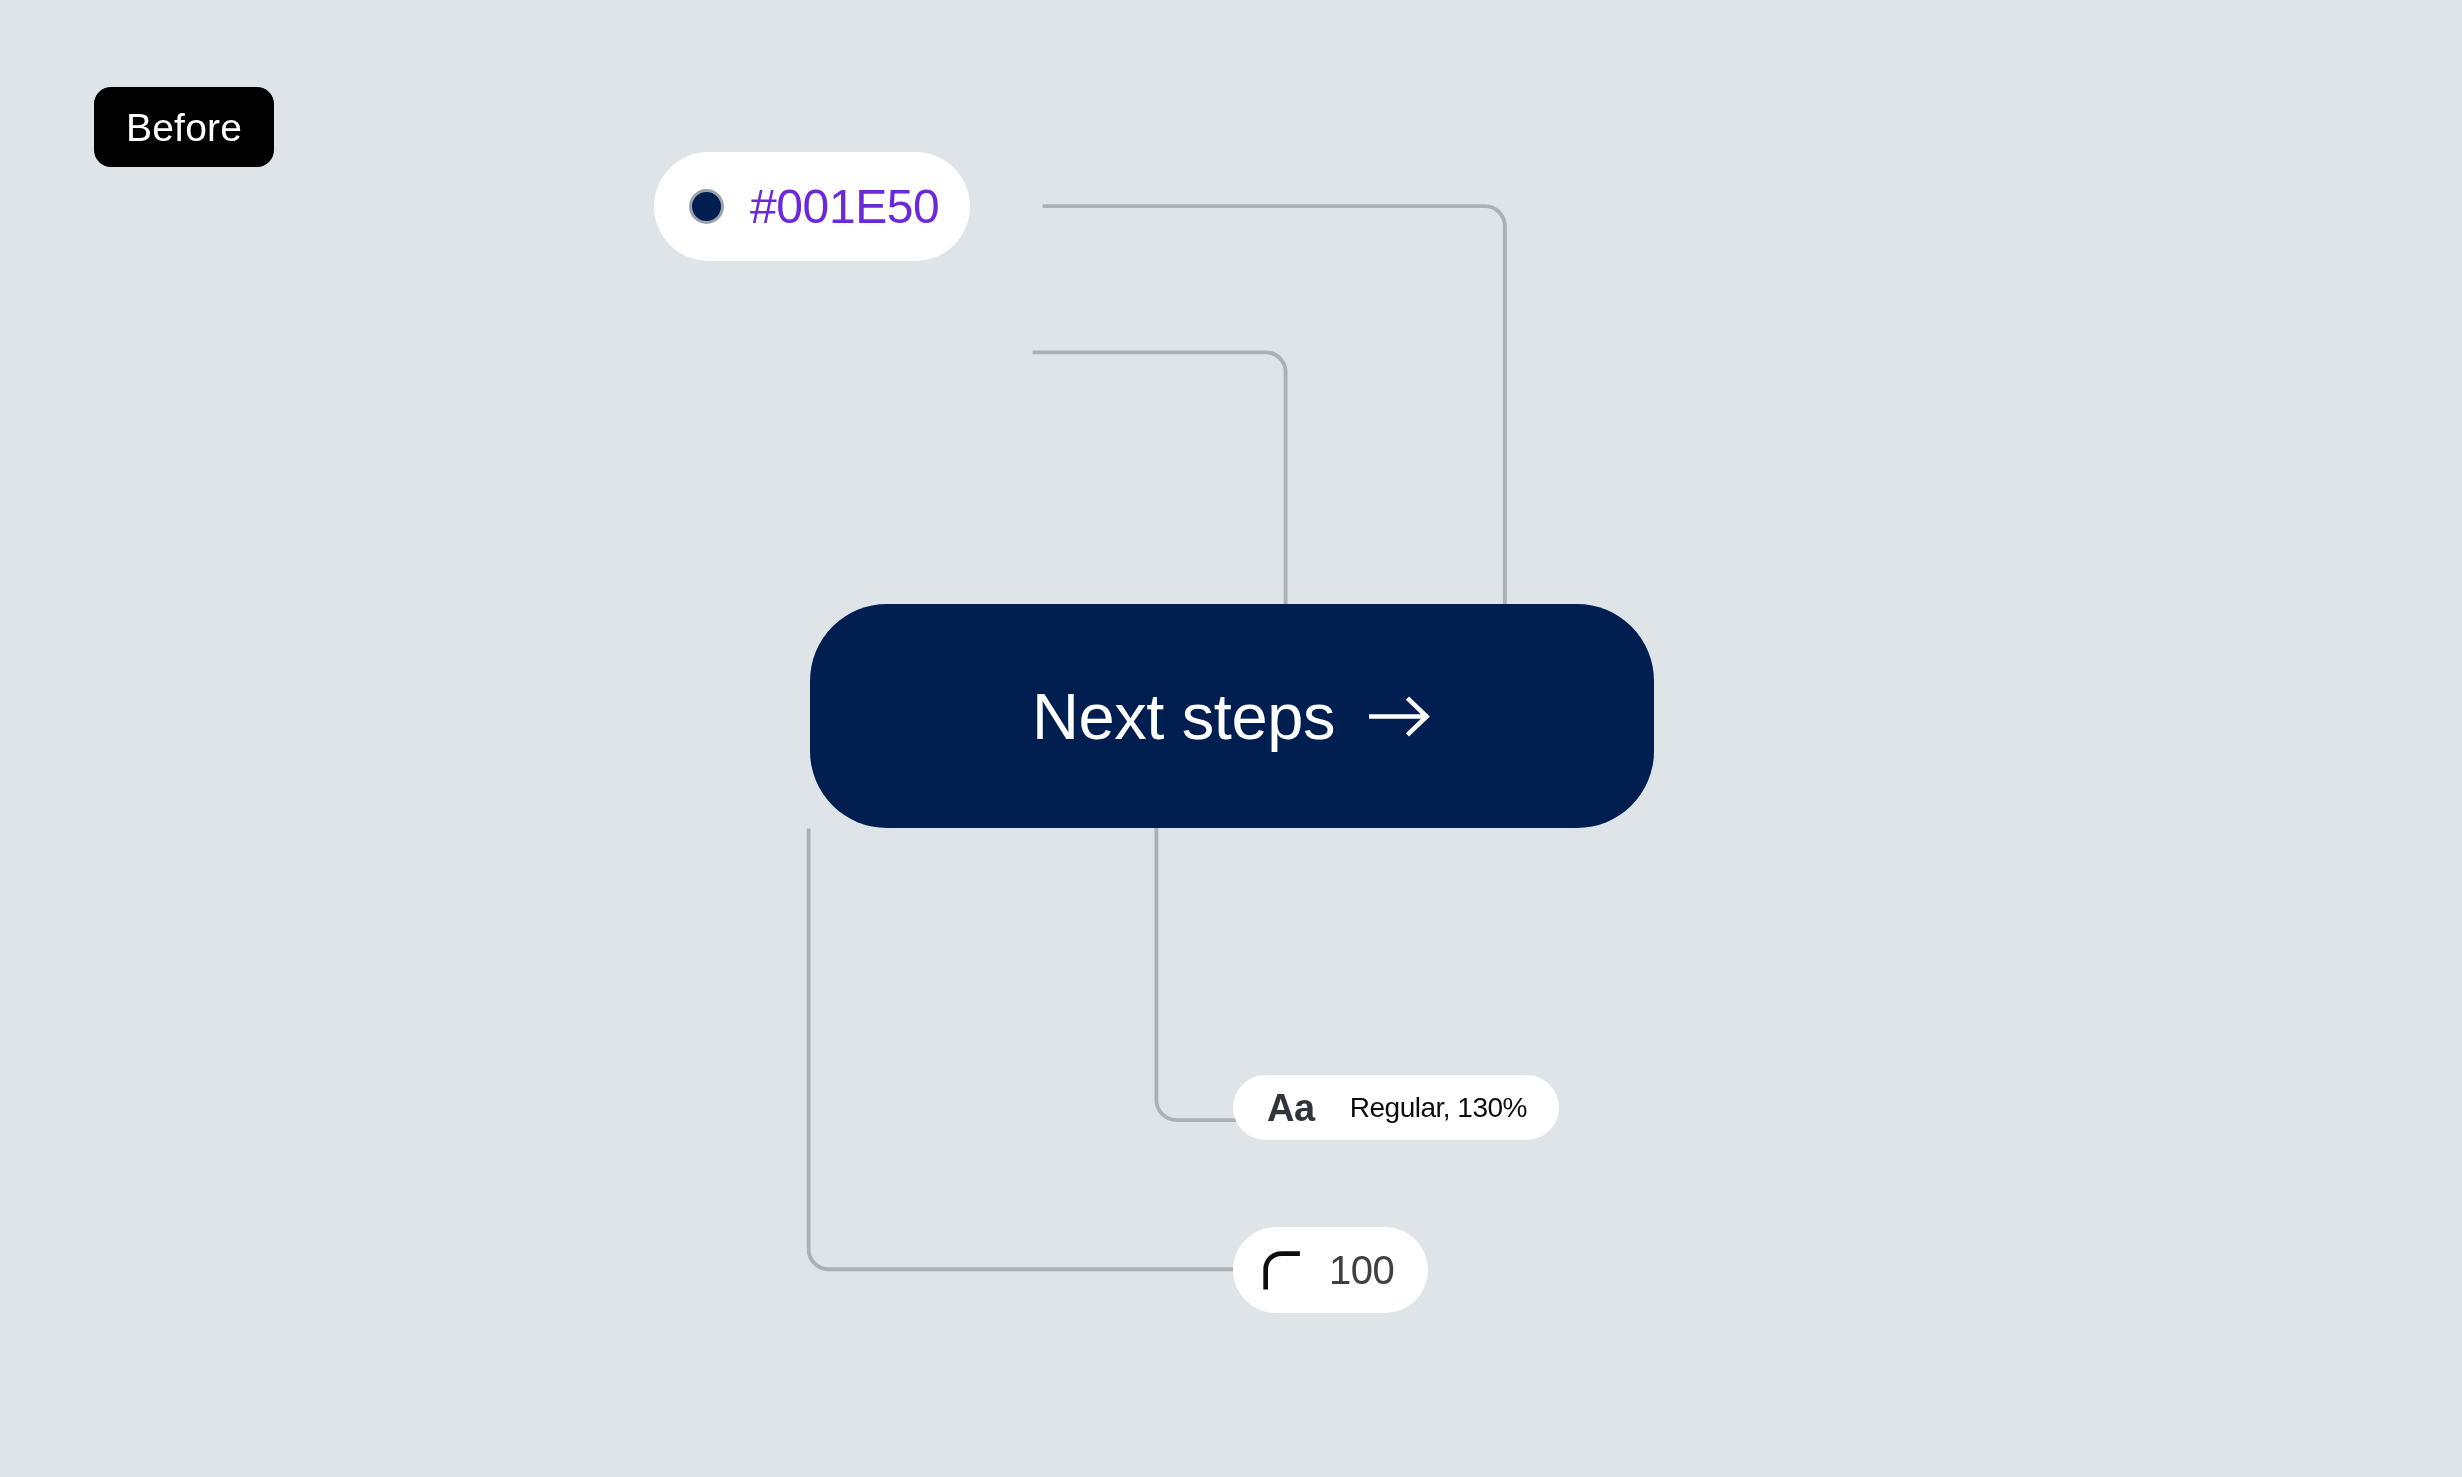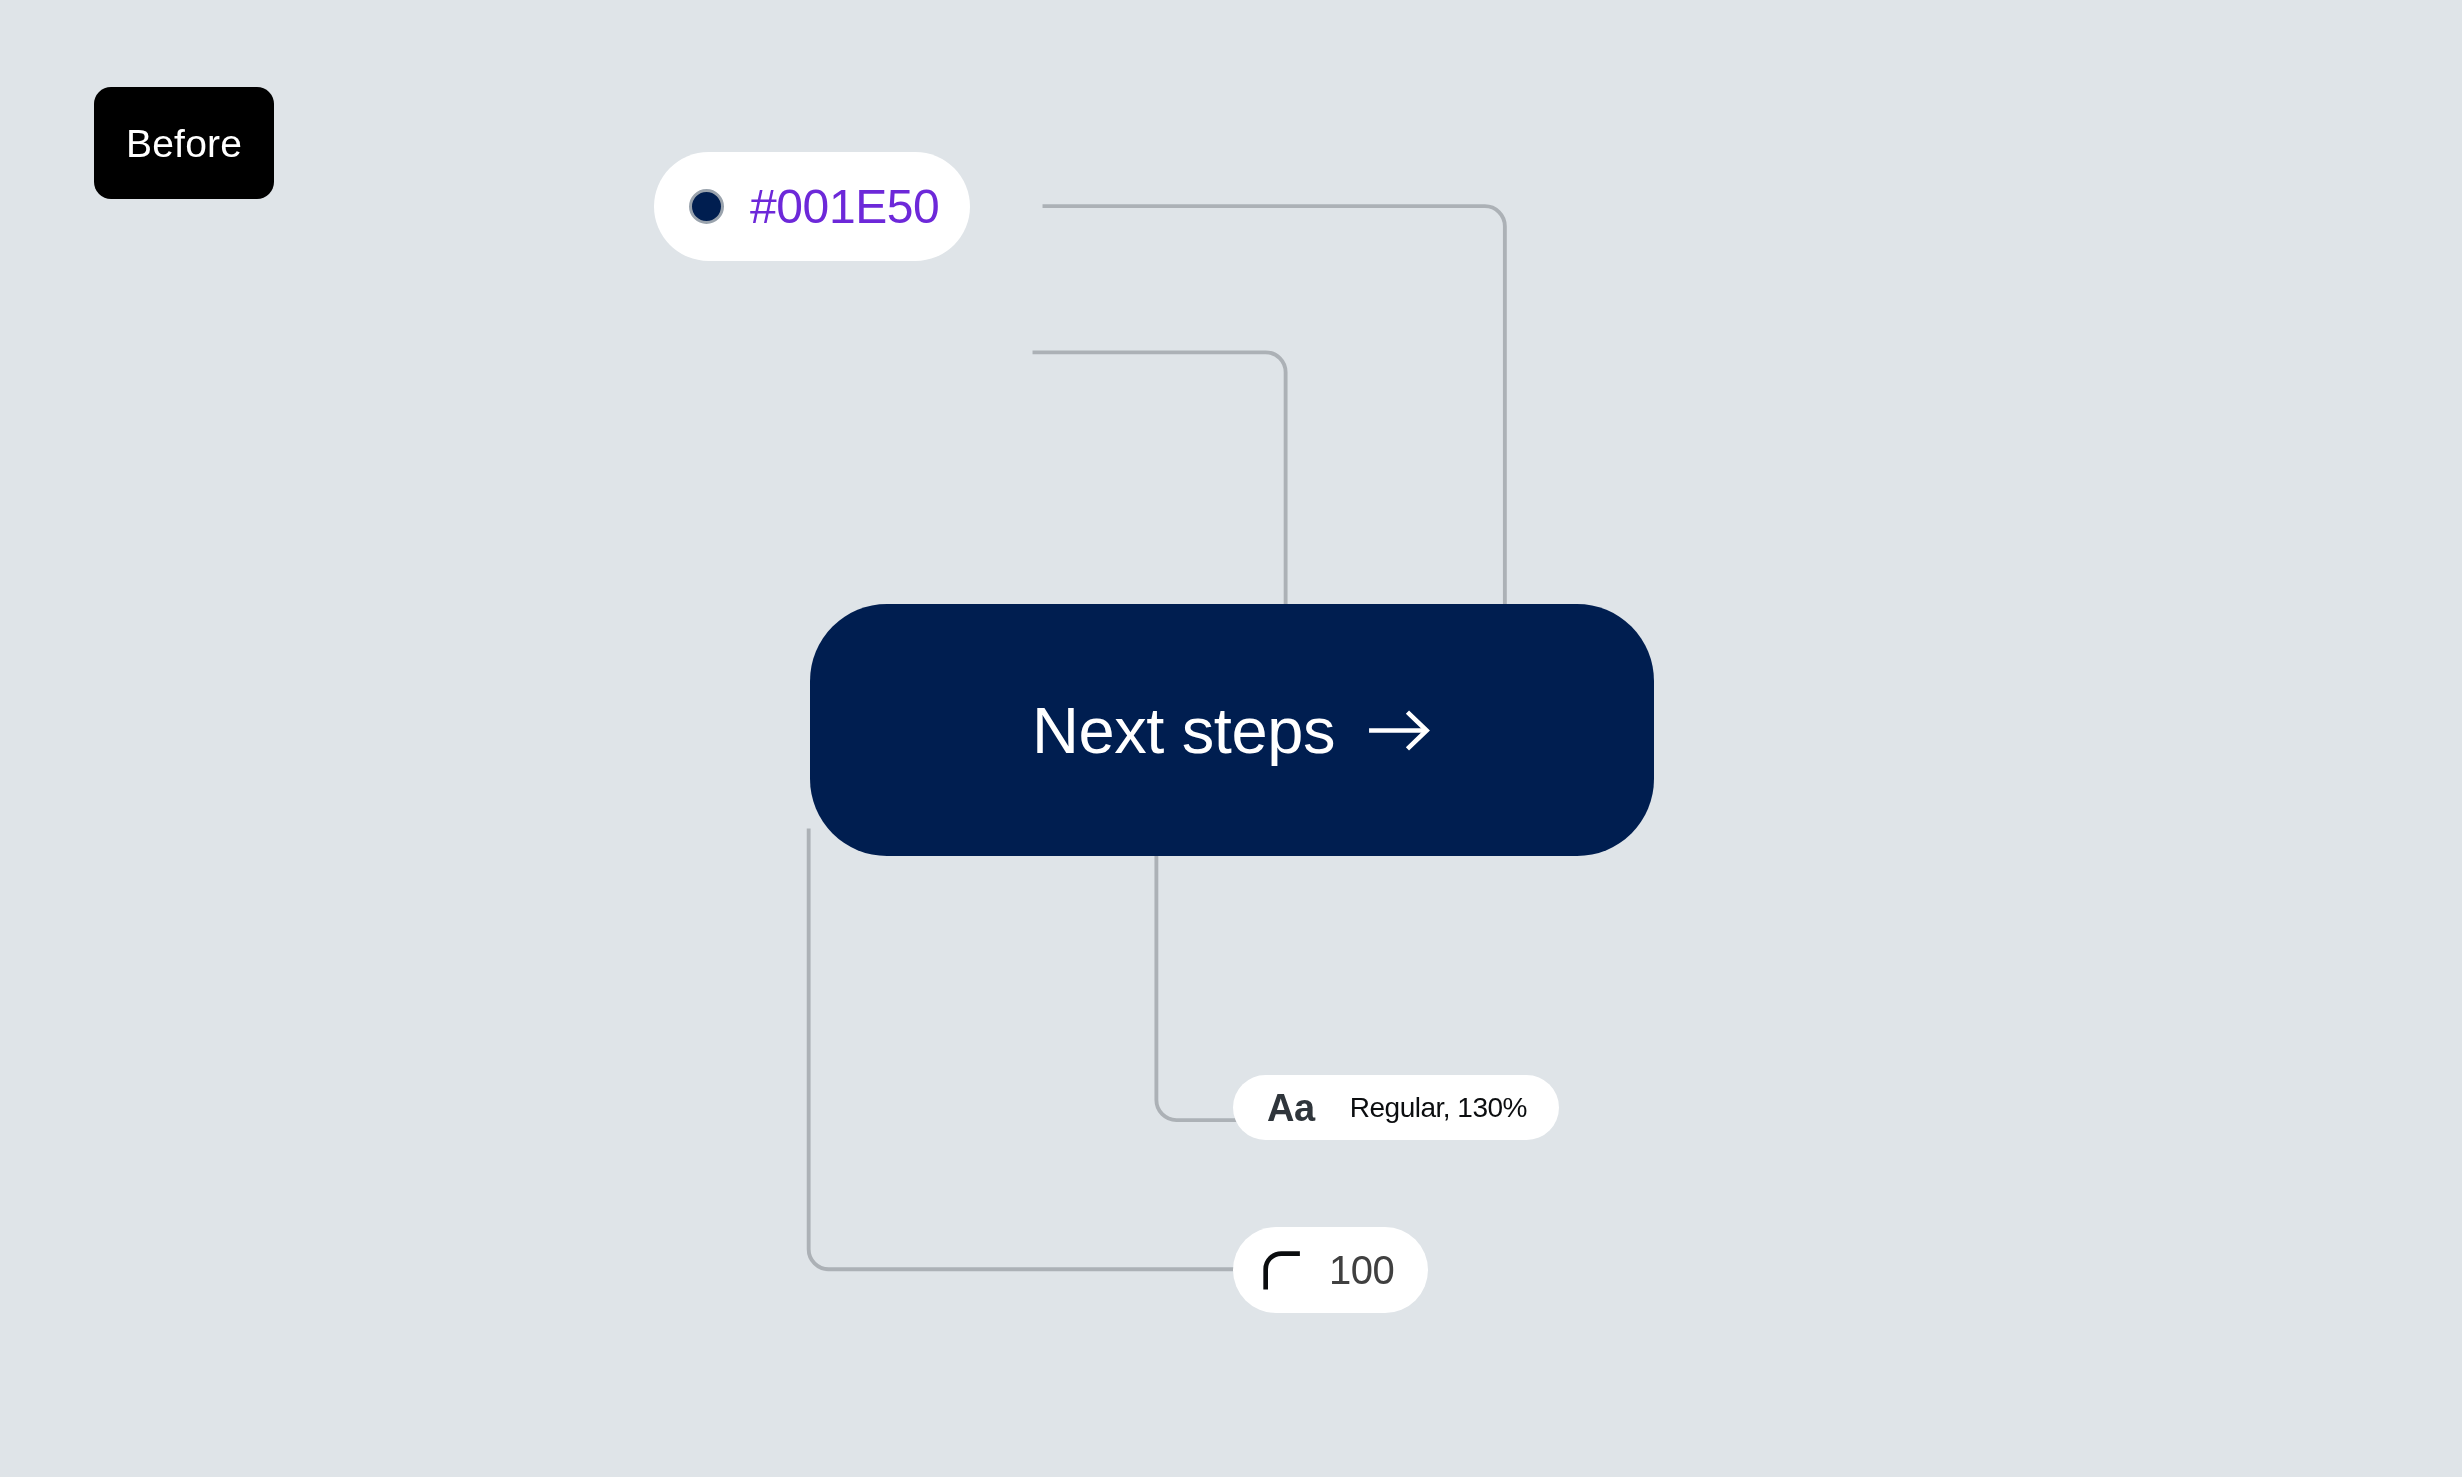--- a/index.html
+++ b/index.html
@@ -26,21 +26,21 @@
     height: 1477px;
     pointer-events: none;
   }
 
   
   .before-badge {
     position: absolute;
     left: 94px;
     top: 87px;
     height: 80px;
-    padding: 16px 32px;
+    padding: 0 32px;
     display: flex;
     align-items: center;
     justify-content: center;
     background: #000000;
     color: #ffffff;
     border-radius: 17px;
     font-size: 39px;
     font-weight: 400;
     letter-spacing: 0.2px;
     line-height: 1;
@@ -128,21 +128,21 @@
     letter-spacing: -0.5px;
     line-height: 1;
   }
 
   
   .cta-button {
     position: absolute;
     left: 810px;
     top: 604px;
     width: 844px;
-    height: 252px;
+    height: 224px;
     background: #001e50;
     border-radius: 77px;
     display: flex;
     align-items: center;
     justify-content: center;
     gap: 31px;
     border: none;
     padding: 0;
     cursor: pointer;
     z-index: 3;

